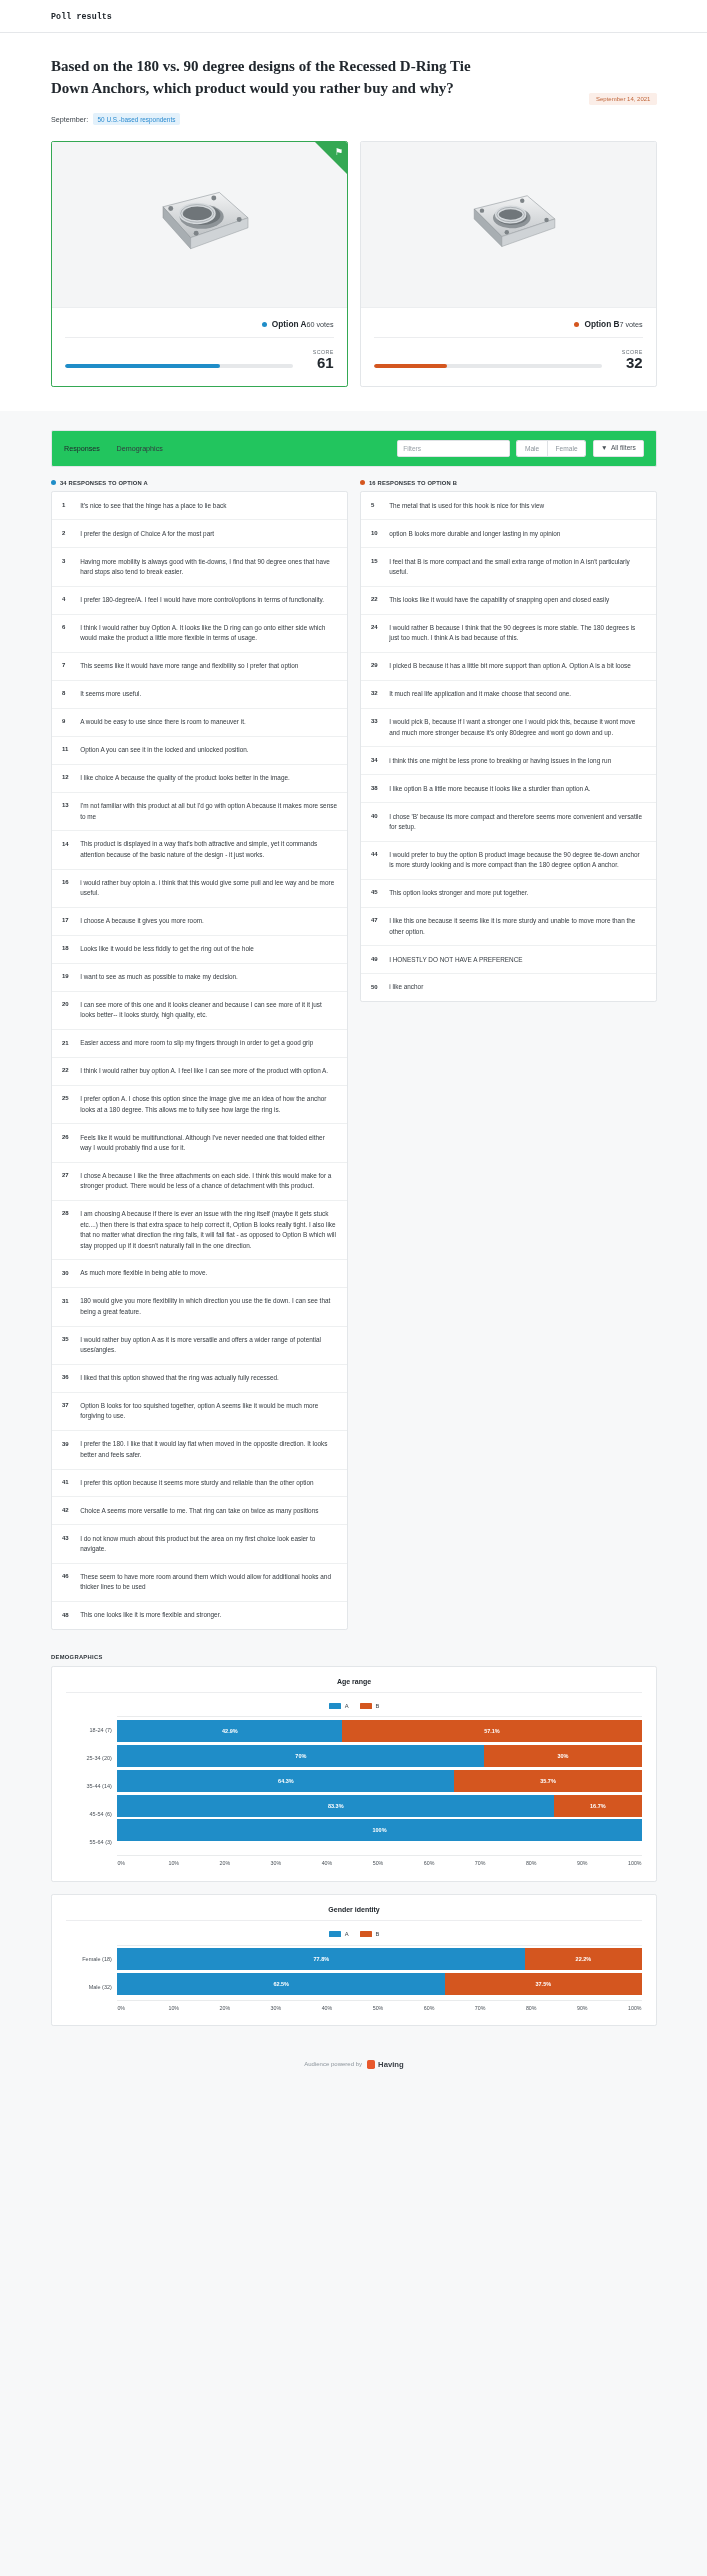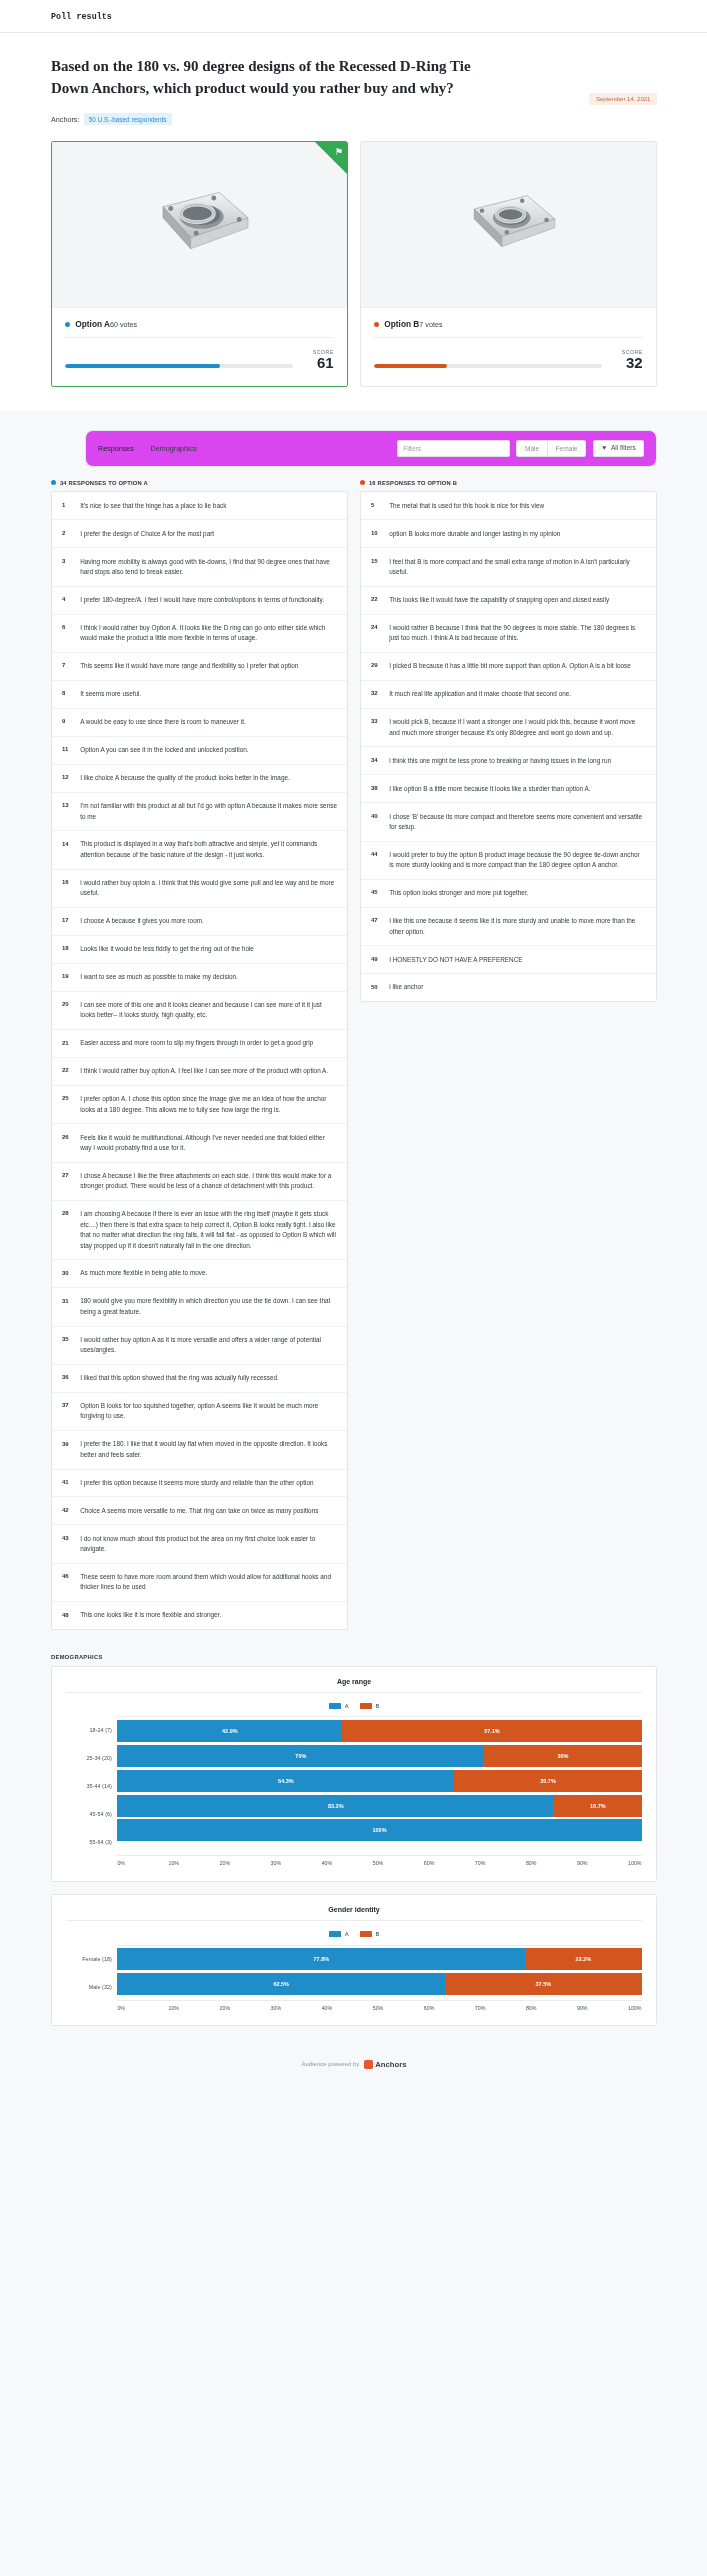--- a/index.html
+++ b/index.html
@@ -41,35 +41,35 @@
   .card-imgwrap {
     background:#f4f5f6; height:166px; display:flex; align-items:center; justify-content:center;
     border-bottom:0.6px solid #eceef0; position:relative;
   }
   .winner-flag {
     position:absolute; top:0; right:0; width:0; height:0;
     border-top:32px solid #34a853; border-left:32px solid transparent;
   }
   .winner-flag-icon { position:absolute; top:4.4px; right:3.9px; color:#fff; font-size:9.4px; line-height:1; }
   .card-body { padding:11px 13.3px 14.4px 13.3px; }
-  .card-row1 { display:flex; align-items:center; justify-content:flex-start; padding-bottom:7.2px; border-bottom:0.6px solid #ecedef; }
+  .card-row1 { display:flex; align-items:center; justify-content:flex-end; padding-bottom:7.2px; border-bottom:0.6px solid #ecedef; }
   .opt-label { display:flex; align-items:center; gap:5px; font-size:8.3px; font-weight:bold; color:#22282e; }
   .dot { width:5px; height:5px; border-radius:50%; display:inline-block; }
   .votes { font-size:7.2px; color:#3d444b; }
   .card-row2 { display:flex; align-items:flex-end; gap:12px; margin-top:11px; }
   .bar-track { flex:1; height:3.9px; background:#e6e8ea; border-radius:2.2px; overflow:hidden; margin-bottom:3.9px; }
   .bar-fill { height:100%; border-radius:2.2px; }
   .score-box { text-align:right; min-width:29px; }
   .score-label { font-size:5.3px; letter-spacing:0.4px; color:#6a7279; }
   .score-val { font-size:15px; font-weight:bold; color:#22282e; line-height:1.1; margin-top:0.6px; }
 
   .prod-svg { width:138px; height:116px; }
 
   .section { padding:0 51px; }
-  .panel { background:#d946ef; border:0.6px solid #e3e6e9; border-radius:8px;margin-left:34px; }
+  .panel { background:#22c55e; border:0.6px solid #e3e6e9; border-radius:2px; }
 
   .toolbar { display:flex; align-items:center; padding:8.8px 12px; margin-top:19px; }
   .tabs { display:flex; gap:16.6px; }
   .tab { font-size:7.2px; color:#33393f; cursor:pointer; }
   .tab.active { color:#22282e; }
   .toolbar-right { margin-left:auto; display:flex; align-items:center; gap:6.6px; }
   .filters-input {
     width:113px; height:17px; border:0.6px solid #dfe2e5; border-radius:1.7px;
     background:#fff; font-size:6.6px; color:#9aa1a8; padding:0 5.5px; line-height:16px;
   }
@@ -118,21 +118,21 @@
 <body>
 
 <div class="topbar">
   <div class="topbar-title">Poll results</div>
 </div>
 
 <div class="hero">
   <div class="date-badge">September 14, 2021</div>
   <div class="q-title">Based on the 180 vs. 90 degree designs of the Recessed D-Ring Tie Down Anchors, which product would you rather buy and why?</div>
   <div class="audience-row">
-    <span>Anchors:</span>
+    <span>September:</span>
     <span class="audience-pill">50 U.S.-based respondents</span>
   </div>
 
   <div class="cards">
 
     <div class="card winner">
       <div class="card-imgwrap">
         <div class="winner-flag"></div>
         <span class="winner-flag-icon">⚑</span>
         <svg class="prod-svg" viewBox="0 0 250 210">
@@ -573,16 +573,16 @@
         </div>
       </div>
     </div>
 
 </div>
 
 <div class="footer">
   <span class="footer-txt">Audience powered by</span>
   <span class="footer-logo">
     <span class="pf-mark"></span>
-    <span>Anchors</span>
+    <span>Having</span>
   </span>
 </div>
 
 
 </body></html>

